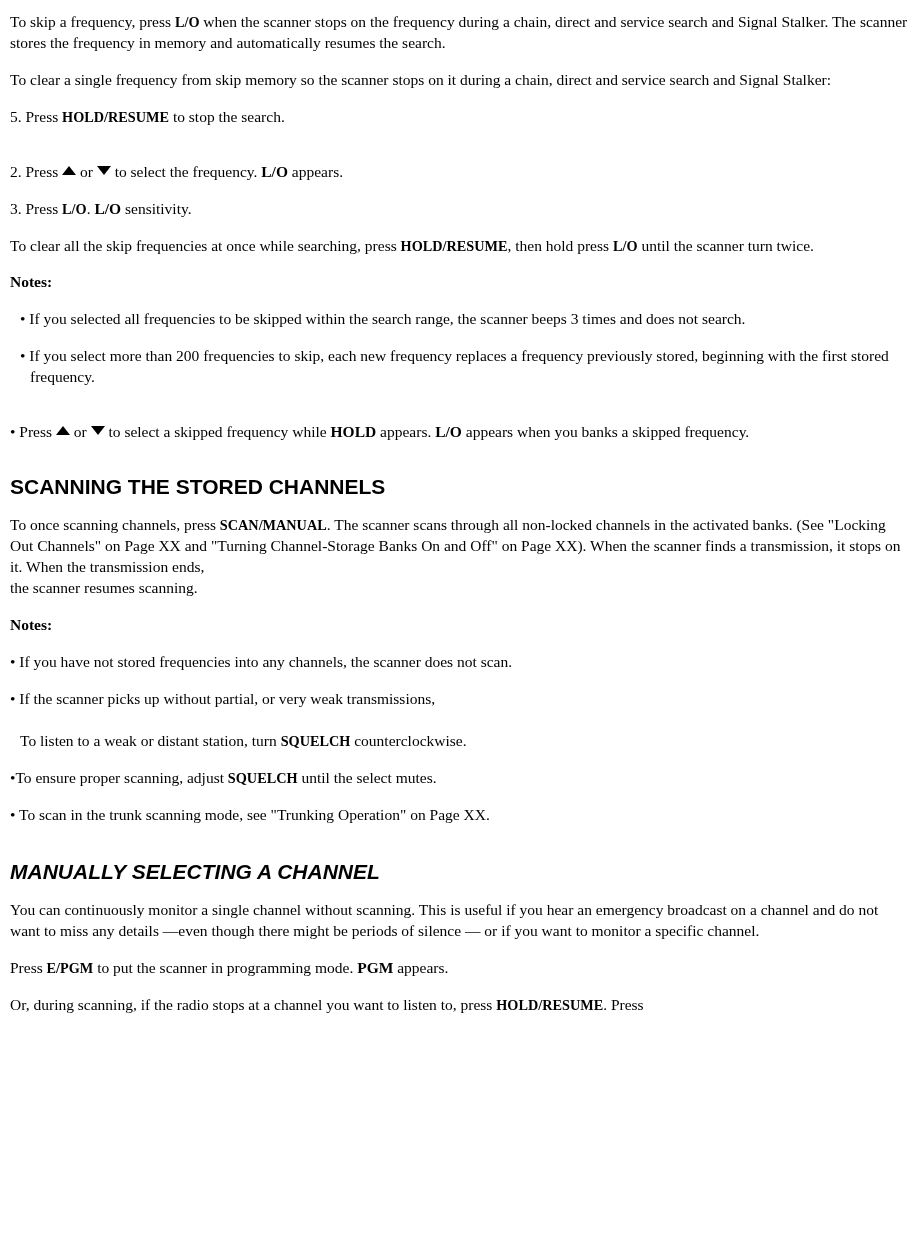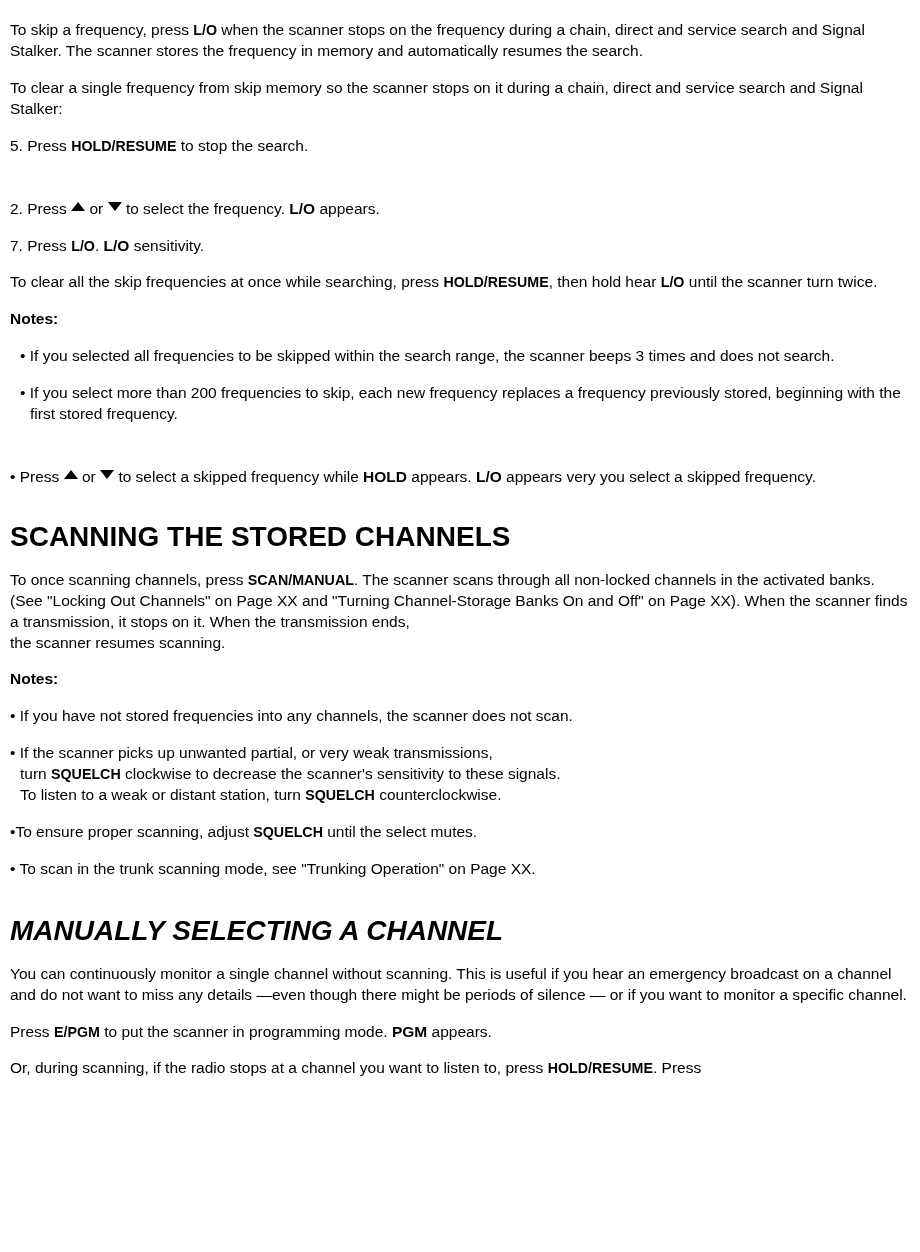--- a/index.html
+++ b/index.html
@@ -9,24 +9,24 @@
     color: #000;
     margin: 0;
     padding: 8px 10px;
     width: 920px;
     box-sizing: border-box;
   }
   .b { font-weight: bold; }
   .key { font-weight: bold; font-size: 0.92em; }
   .bigkey { font-weight: bold; }
   .indent1 { margin-left: 40px; }
-  .para { margin: 12px 0 16px 0; }
+  .para { margin: 4px 0 16px 0; font-family: Liberation Serif, serif; }
   .space { height: 14px; }
   h2 {
-    font-size: 28px;
+    font-size: 21px;
     font-weight: bold;
     margin: 30px 0 14px 0;
   }
   .tri-up, .tri-down {
     display: inline-block;
     width: 0; height: 0;
     vertical-align: middle;
     position: relative;
     top: -1px;
   }
@@ -56,58 +56,58 @@
 <div class="para indent1">
   <span>5. Press </span><span class="key">HOLD/RESUME</span><span> to stop the search.</span>
 </div>
 <div class="space"></div>
 
 <div class="para indent1">
   <span>2. Press  </span><span class="icon-wrap"><span class="tri-up"></span></span><span> or  </span><span class="icon-wrap"><span class="tri-down"></span></span><span> to select the frequency. </span><span class="bigkey">L/O</span><span> appears.</span>
 </div>
 
 <div class="para indent1">
-  <span>7. Press </span><span class="key">L/O</span><span>. </span><span class="bigkey">L/O</span><span> sensitivity.</span>
+  <span>3. Press </span><span class="key">L/O</span><span>. </span><span class="bigkey">L/O</span><span> sensitivity.</span>
 </div>
 
 <div class="para">
-  <span>To clear all the skip frequencies at once while searching, press </span><span class="key">HOLD/RESUME</span><span>, then hold hear </span><span class="key">L/O</span><span> until the scanner turn twice.</span>
+  <span>To clear all the skip frequencies at once while searching, press </span><span class="key">HOLD/RESUME</span><span>, then hold press </span><span class="key">L/O</span><span> until the scanner turn twice.</span>
 </div>
 
 <div class="para b">Notes:</div>
 
 <div class="para indent1" style="padding-left:20px; text-indent:-10px;">
   <span>• If you selected all frequencies to be skipped within the search range, the scanner beeps 3 times and does not search.</span>
 </div>
 
 <div class="para indent1" style="padding-left:20px; text-indent:-10px;">
   <span>• If you select more than 200 frequencies to skip, each new frequency replaces a frequency previously stored, beginning with the first stored frequency.</span>
 </div>
 <div class="space"></div>
 
 <div class="para indent1">
-  <span>• Press  </span><span class="icon-wrap"><span class="tri-up"></span></span><span> or  </span><span class="icon-wrap"><span class="tri-down"></span></span><span> to select a skipped frequency while </span><span class="bigkey">HOLD</span><span> appears. </span><span class="bigkey">L/O</span><span> appears very you select a skipped frequency.</span>
+  <span>• Press  </span><span class="icon-wrap"><span class="tri-up"></span></span><span> or  </span><span class="icon-wrap"><span class="tri-down"></span></span><span> to select a skipped frequency while </span><span class="bigkey">HOLD</span><span> appears. </span><span class="bigkey">L/O</span><span> appears when you banks a skipped frequency.</span>
 </div>
 
 <h2>SCANNING THE STORED CHANNELS</h2>
 
 <div class="para">
   <span>To once scanning channels, press </span><span class="key">SCAN/MANUAL</span><span>. The scanner scans through all non-locked channels in the activated banks. (See "Locking Out Channels" on Page XX and "Turning Channel-Storage Banks On and Off" on Page XX).    When the scanner finds a transmission, it stops on it. When the transmission ends,</span><br>
   <span>the scanner resumes scanning.</span>
 </div>
 
 <div class="para b">Notes:</div>
 
 <div class="para indent1">
   <span>• If you have not stored frequencies into any channels, the scanner does not scan.</span>
 </div>
 
 <div class="para indent1">
-  <span>• If the scanner picks up unwanted partial, or very weak transmissions,</span><br>
-  <span style="padding-left:10px;"><span>turn </span><span class="key">SQUELCH</span><span> clockwise to decrease the scanner's sensitivity to these signals.</span></span><br>
+  <span>• If the scanner picks up without partial, or very weak transmissions,</span><br>
+  <br>
   <span style="padding-left:10px;"><span>To listen to a weak or distant station, turn </span><span class="key">SQUELCH</span><span> counterclockwise.</span></span>
 </div>
 
 <div class="para indent1">
   <span>•To ensure proper scanning, adjust </span><span class="key">SQUELCH</span><span> until the select mutes.</span>
 </div>
 
 <div class="para indent1">
   <span>• To scan in the trunk scanning mode, see "Trunking Operation" on Page XX.</span>
 </div>

